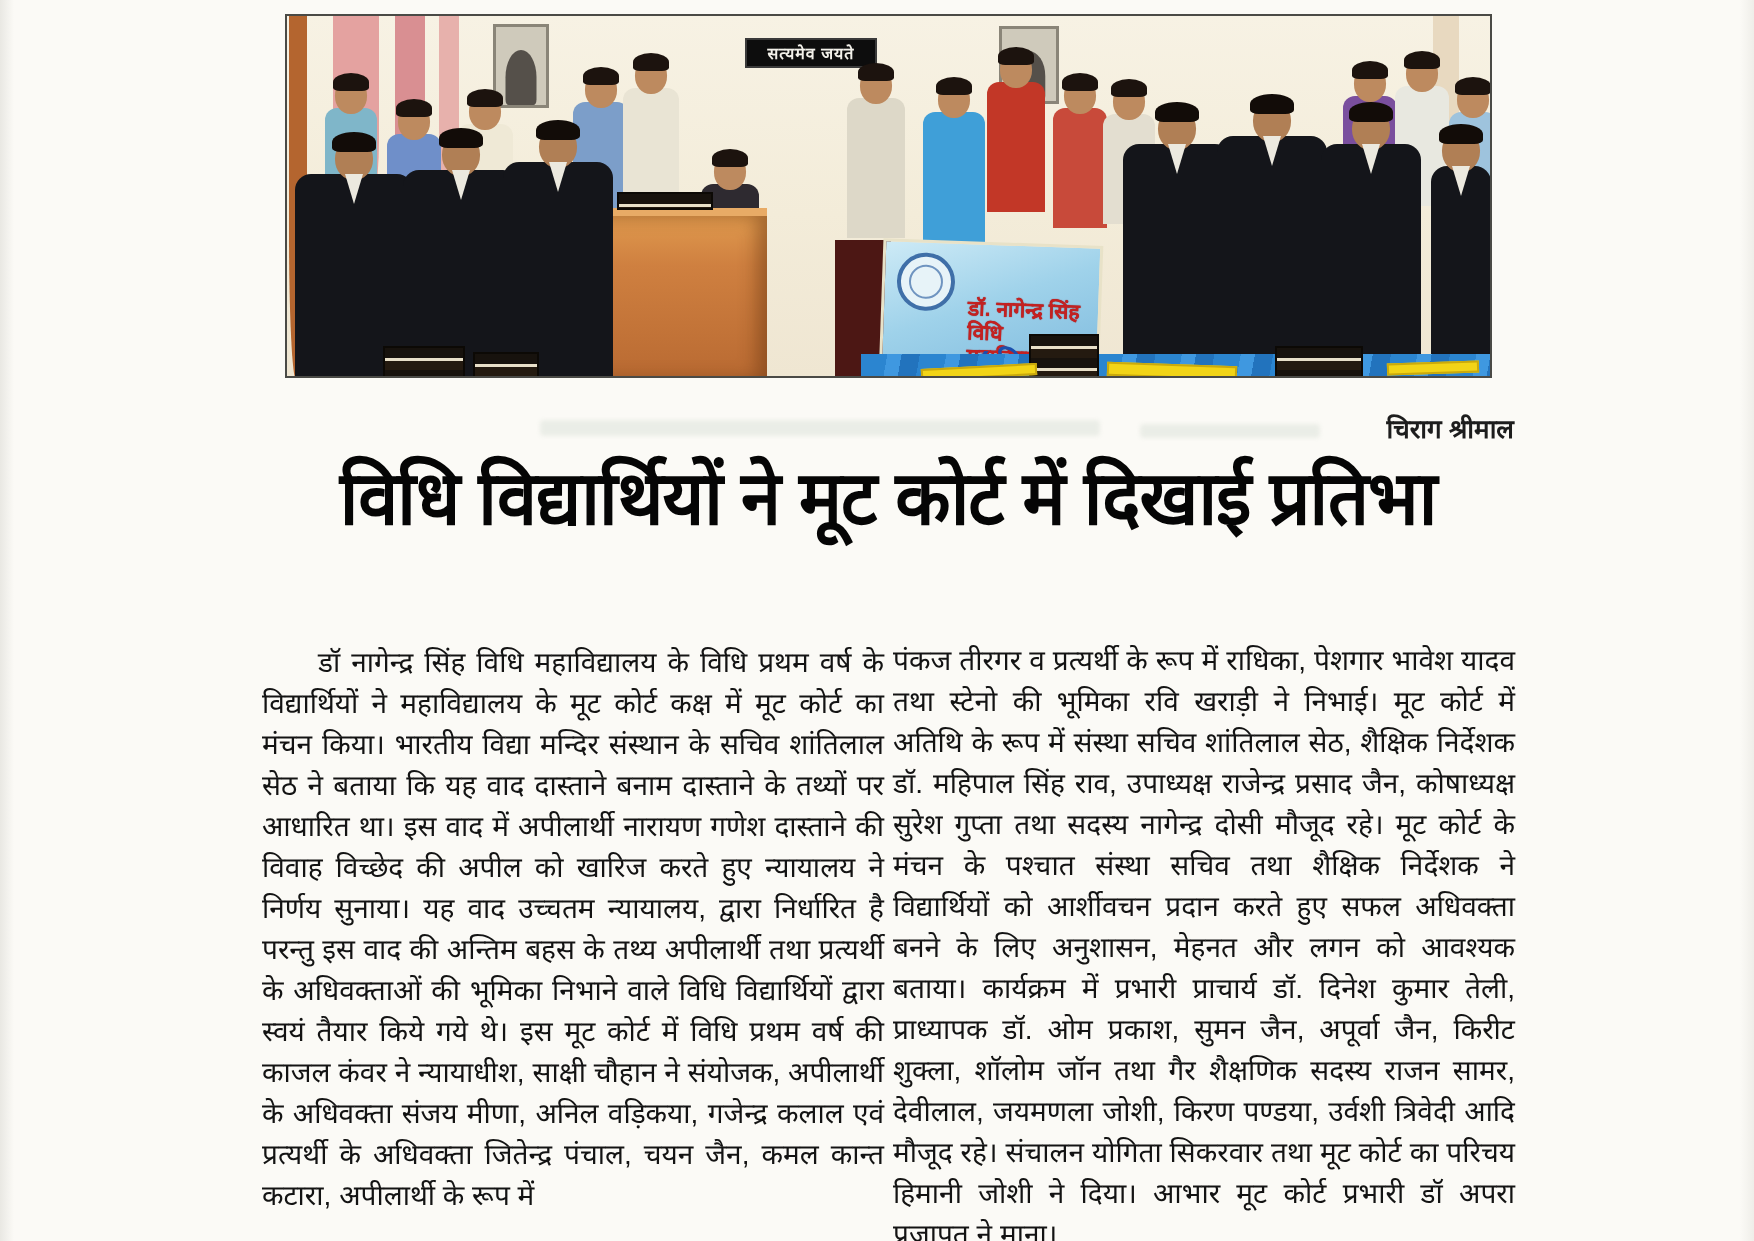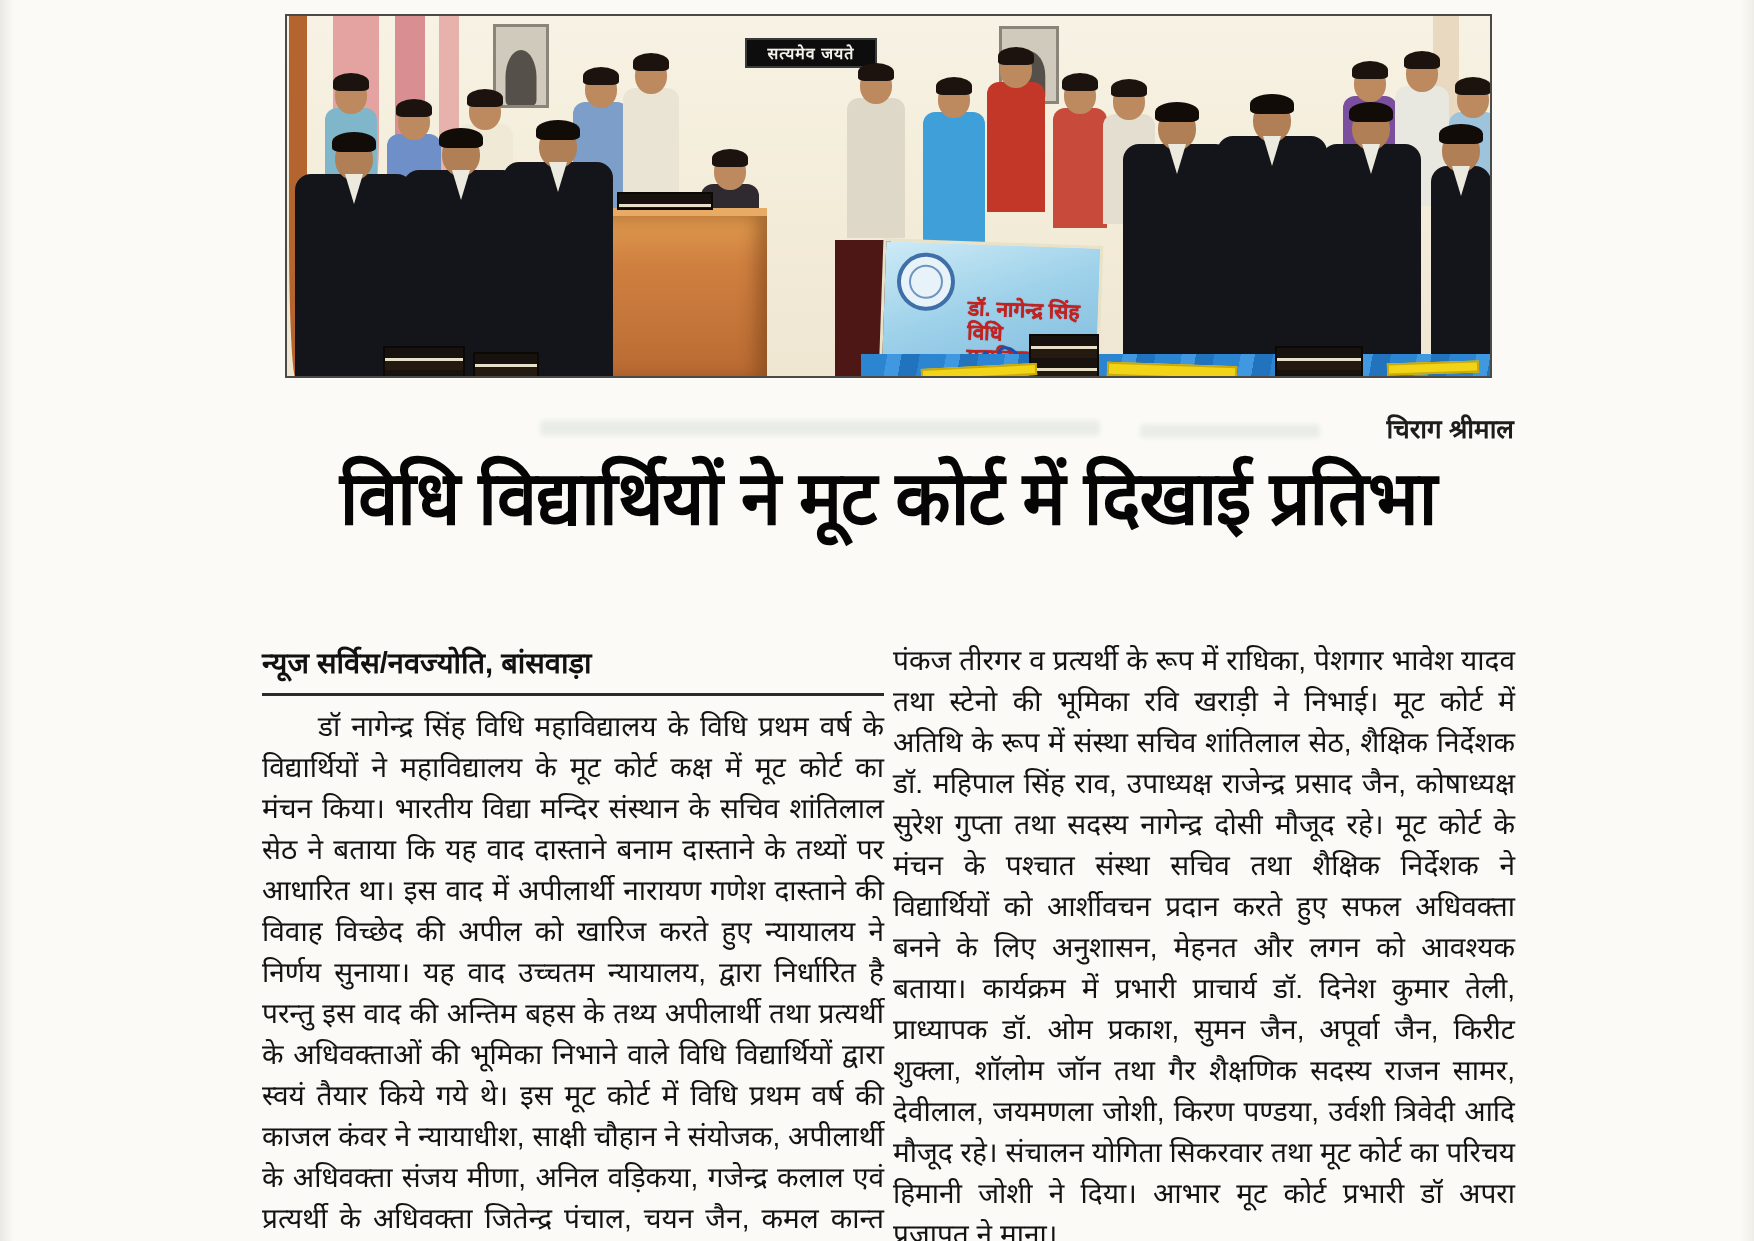--- a/index.html
+++ b/index.html
@@ -239,21 +239,20 @@
   </div>
 
   <div class="credit">चिराग श्रीमाल</div>
 
   <div class="ghost" style="left:540px; top:420px; width:560px; height:16px;"></div>
   <div class="ghost" style="left:1140px; top:424px; width:180px; height:14px;"></div>
 
   <h1 class="headline">विधि विद्यार्थियों ने मूट कोर्ट में दिखाई प्रतिभा</h1>
 
   <div class="col-left">
-    <div class="byline">न्यूज सर्विस/नवज्योति, बांसवाड़ा</div>
     <p class="bodytext indent">डॉ नागेन्द्र सिंह विधि महाविद्यालय के विधि प्रथम वर्ष के विद्यार्थियों ने महाविद्यालय के मूट कोर्ट कक्ष में मूट कोर्ट का मंचन किया। भारतीय विद्या मन्दिर संस्थान के सचिव शांतिलाल सेठ ने बताया कि यह वाद दास्ताने बनाम दास्ताने के तथ्यों पर आधारित था। इस वाद में अपीलार्थी नारायण गणेश दास्ताने की विवाह विच्छेद की अपील को खारिज करते हुए न्यायालय ने निर्णय सुनाया। यह वाद उच्चतम न्यायालय, द्वारा निर्धारित है परन्तु इस वाद की अन्तिम बहस के तथ्य अपीलार्थी तथा प्रत्यर्थी के अधिवक्ताओं की भूमिका निभाने वाले विधि विद्यार्थियों द्वारा स्वयं तैयार किये गये थे। इस मूट कोर्ट में विधि प्रथम वर्ष की काजल कंवर ने न्यायाधीश, साक्षी चौहान ने संयोजक, अपीलार्थी के अधिवक्ता संजय मीणा, अनिल वड़िकया, गजेन्द्र कलाल एवं प्रत्यर्थी के अधिवक्ता जितेन्द्र पंचाल, चयन जैन, कमल कान्त कटारा, अपीलार्थी के रूप में</p>
   </div>
 
   <div class="col-right">
     <p class="bodytext">पंकज तीरगर व प्रत्यर्थी के रूप में राधिका, पेशगार भावेश यादव तथा स्टेनो की भूमिका रवि खराड़ी ने निभाई। मूट कोर्ट में अतिथि के रूप में संस्था सचिव शांतिलाल सेठ, शैक्षिक निर्देशक डॉ. महिपाल सिंह राव, उपाध्यक्ष राजेन्द्र प्रसाद जैन, कोषाध्यक्ष सुरेश गुप्ता तथा सदस्य नागेन्द्र दोसी मौजूद रहे। मूट कोर्ट के मंचन के पश्चात संस्था सचिव तथा शैक्षिक निर्देशक ने विद्यार्थियों को आर्शीवचन प्रदान करते हुए सफल अधिवक्ता बनने के लिए अनुशासन, मेहनत और लगन को आवश्यक बताया। कार्यक्रम में प्रभारी प्राचार्य डॉ. दिनेश कुमार तेली, प्राध्यापक डॉ. ओम प्रकाश, सुमन जैन, अपूर्वा जैन, किरीट शुक्ला, शॉलोम जॉन तथा गैर शैक्षणिक सदस्य राजन सामर, देवीलाल, जयमणला जोशी, किरण पण्डया, उर्वशी त्रिवेदी आदि मौजूद रहे। संचालन योगिता सिकरवार तथा मूट कोर्ट का परिचय हिमानी जोशी ने दिया। आभार मूट कोर्ट प्रभारी डॉ अपरा प्रजापत ने माना।</p>
   </div>
 
 </div>
 
 </body></html>

